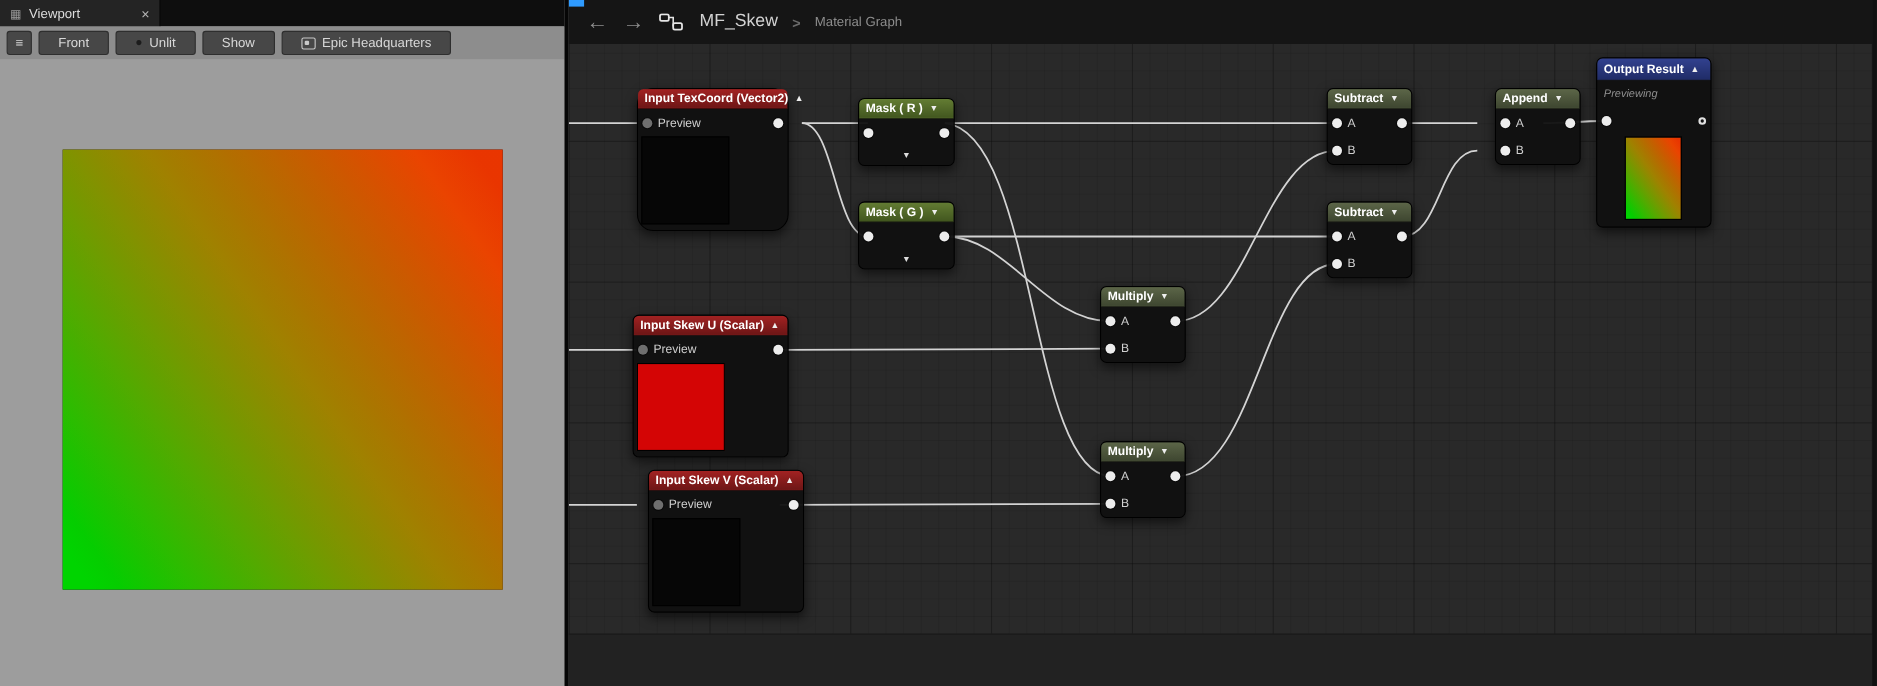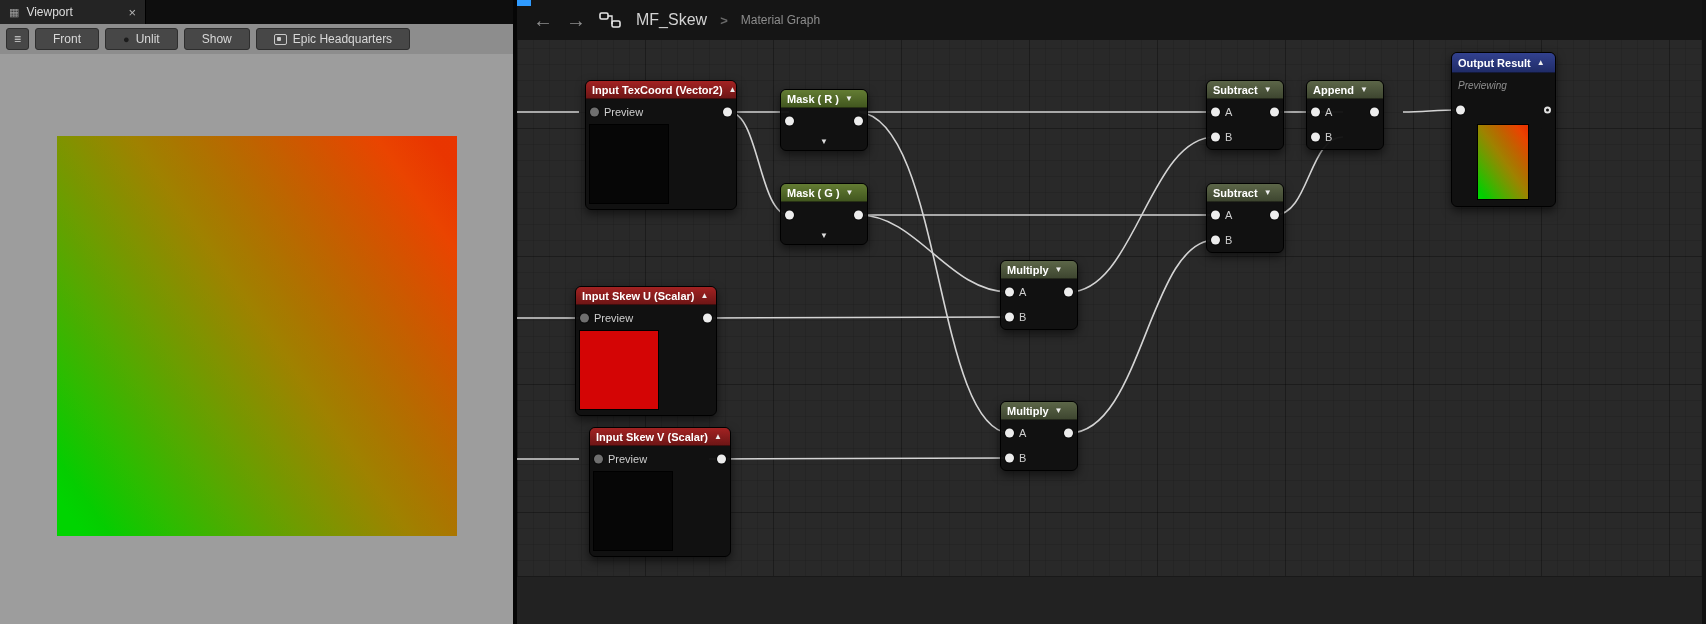--- a/index.html
+++ b/index.html
@@ -158,21 +158,21 @@
       <path d="M 342 112 C 425 120, 418 428, 492 433"></path>
       <path d="M 192 318 L 492 317"></path>
       <path d="M 192 459 L 492 458"></path>
       <path d="M 552 292 C 618 292, 632 137, 698 137"></path>
       <path d="M 552 433 C 625 433, 632 240, 698 240"></path>
       <path d="M 758 112 C 782 112, 800 112, 826 112"></path>
       <path d="M 758 215 C 792 215, 792 137, 826 137"></path>
       <path d="M 886 112 C 908 112, 918 110, 942 110"></path>
     </svg>
 
-    <div class="node" style="left:68px; top:80px; width:152px;">
+    <div class="node" style="left:62px; top:80px; width:138px;border-radius:15px;">
       <div class="node-header hdr-red">
         <span>Input TexCoord (Vector2)</span>
         <span class="chev">▲</span>
       </div>
       <div class="pin-row">
         <span class="pin in gray"></span>
         <span class="row-label">Preview</span>
         <span class="pin out filled"></span>
       </div>
       <div class="preview-box"></div>
@@ -285,21 +285,21 @@
         <span class="pin in filled"></span>
         <span class="row-label">A</span>
         <span class="pin out filled"></span>
       </div>
       <div class="pin-row">
         <span class="pin in filled"></span>
         <span class="row-label">B</span>
       </div>
     </div>
 
-    <div class="node" style="left:789px; top:80px; width:78px;">
+    <div class="node" style="left:842px; top:80px; width:78px;">
       <div class="node-header hdr-math">
         <span>Append</span>
         <span class="chev">▼</span>
       </div>
       <div class="pin-row">
         <span class="pin in filled"></span>
         <span class="row-label">A</span>
         <span class="pin out filled"></span>
       </div>
       <div class="pin-row">

